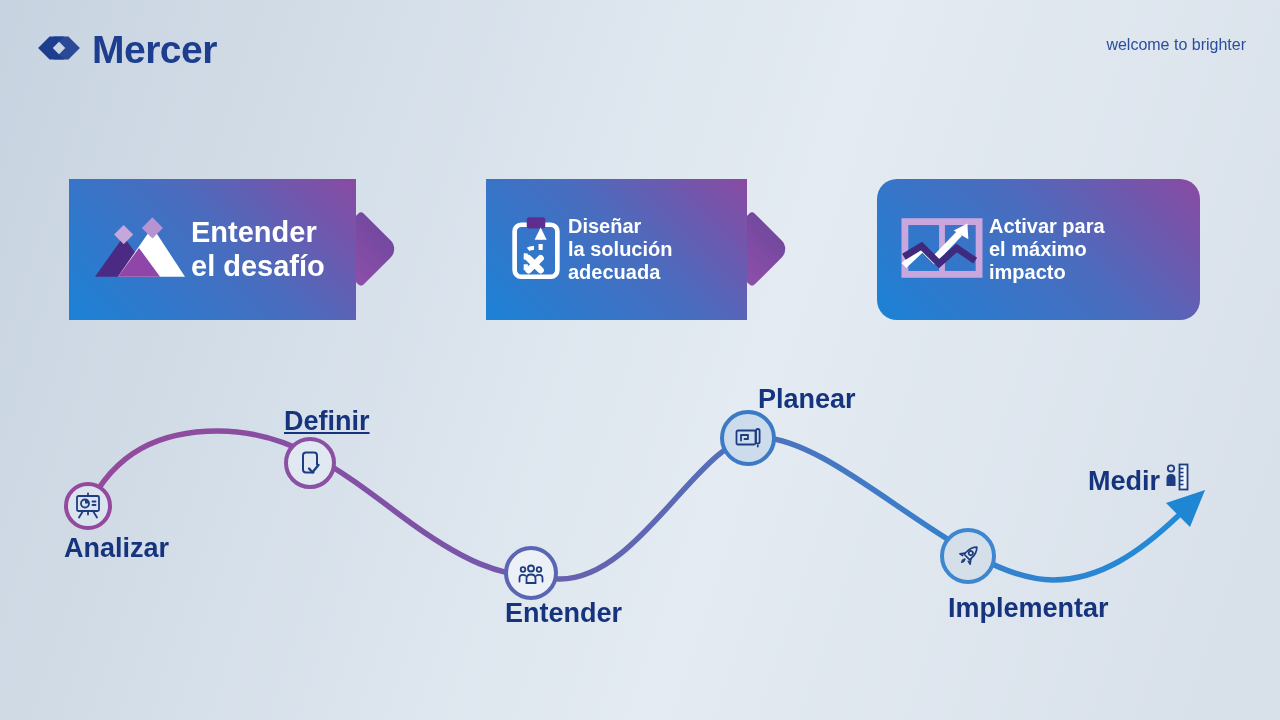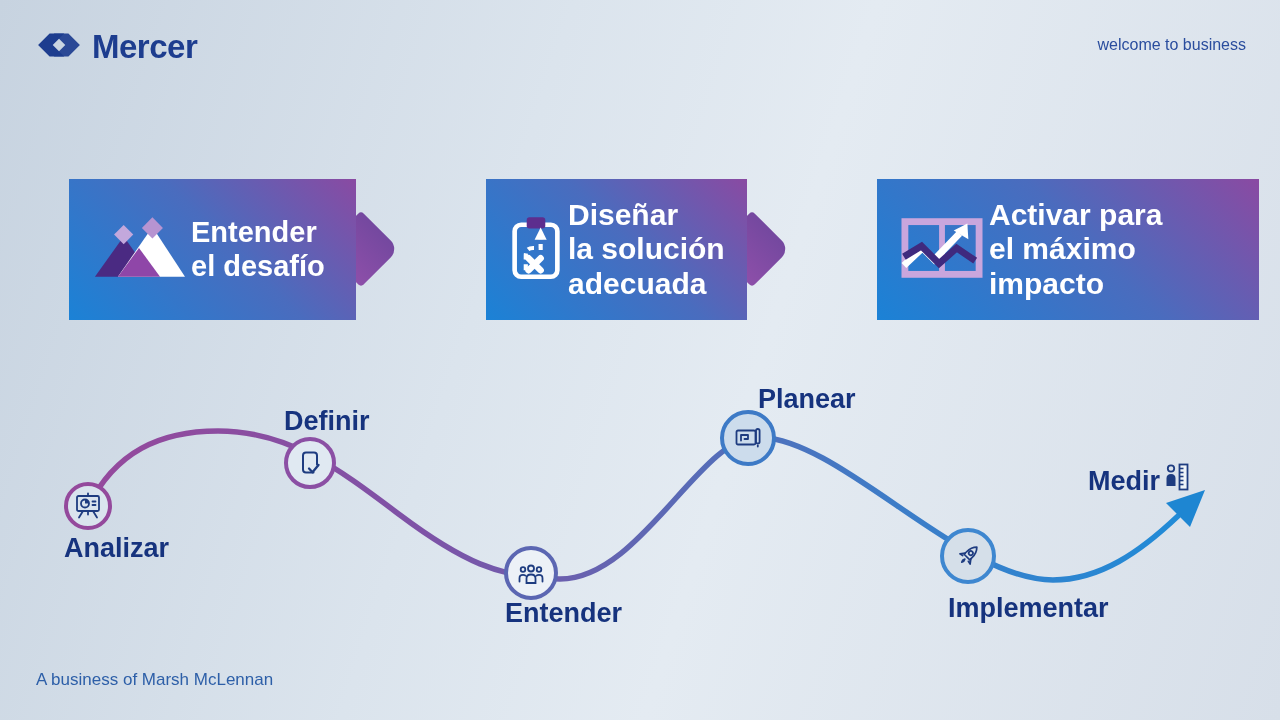--- a/index.html
+++ b/index.html
@@ -3,34 +3,34 @@
 <meta charset="utf-8">
 <style>
   html,body{margin:0;padding:0;}
   body{width:1280px;height:720px;overflow:hidden;
        font-family:"Liberation Sans","DejaVu Sans",sans-serif;}
   .canvas{position:relative;width:1280px;height:720px;
           background:linear-gradient(108deg,#c7d3e0 0%,#dbe4ed 38%,#e4ebf2 58%,#d7dfe9 100%);}
 
   
   .logo{position:absolute;left:36px;top:28px;display:flex;align-items:center;gap:10px;}
-  .logo-word{font-size:33px;font-weight:700;color:#1d3d8f;letter-spacing:-0.5px;text-align:right;}
+  .logo-word{font-size:39px;font-weight:700;color:#1d3d8f;letter-spacing:-0.5px;text-align:right;}
   .tagline{position:absolute;right:34px;top:36px;font-size:16px;color:#2a4d9e;font-weight:500;}
 
   
   .banner{position:absolute;top:179px;height:141px;display:flex;align-items:center;
           background:linear-gradient(45deg,#1b82d6 0%,#4a6cbe 55%,#8a4aa2 100%);
           color:#fff;}
   .banner1{left:69px;width:287px;}
   .banner2{left:486px;width:261px;}
-  .banner3{left:877px;width:382px;}
+  .banner3{left:877px;width:323px;border-radius:20px;}
   .banner .bicon{flex:0 0 auto;margin-left:24px;}
   .banner .btitle{margin-left:6px;font-weight:800;white-space:pre-line;line-height:1.14;}
   .banner1 .btitle{font-size:29px;}
-  .banner2 .btitle,.banner3 .btitle{font-size:30px;}
+  .banner2 .btitle,.banner3 .btitle{font-size:20px;}
   .chevron{position:absolute;top:222px;width:54px;height:54px;background:#7d4ba4;
            transform:rotate(45deg);border-radius:4px 12px 4px 4px;z-index:-0;}
   .chev1{left:334px;background:linear-gradient(180deg,#74489f,#8d4fa9);}
   .chev2{left:725px;background:linear-gradient(180deg,#74489f,#8d4fa9);}
 
   
   .curve-svg{position:absolute;left:0;top:0;pointer-events:none;}
 
   
   .node{position:absolute;border-radius:50%;box-sizing:border-box;
@@ -50,21 +50,21 @@
 
   <div class="logo">
     <span>
       <svg width="46" height="32" viewBox="0 0 44 30">
         <path d="M2,15 L13,4 H27 L16,15 L27,26 H13 Z" fill="#1d3d8f"></path>
         <path d="M42,15 L31,26 H17 L28,15 L17,4 H31 Z" fill="#1d3d8f" opacity="0.92"></path>
       </svg>
     </span>
     <span class="logo-word">Mercer</span>
   </div>
-  <div class="tagline">welcome to business</div>
+  <div class="tagline">welcome to brighter</div>
 
   <div class="chevron chev1"></div>
   <div class="chevron chev2"></div>
 
   <div class="banner banner1">
     <span class="bicon">
       <svg width="92" height="64" viewBox="0 0 96 64">
         <polygon points="2,62 32,20 62,62" fill="#4a2a82"></polygon>
         <polygon points="26,62 62,10 96,62" fill="#ffffff"></polygon>
         <polygon points="26,62 48,32 70,62" fill="#8f46a8"></polygon>
@@ -174,36 +174,35 @@
         <path d="M16,3.5 c2.8,2.8 4,6.5 4,10.5 v3.5 h-8 V14 c0,-4 1.2,-7.7 4,-10.5 Z"></path>
         <circle cx="16" cy="12" r="2.1"></circle>
         <path d="M12,16 l-3.2,4.2 3.2,-0.7"></path>
         <path d="M20,16 l3.2,4.2 -3.2,-0.7"></path>
         <path d="M16,20.5 q-1.3,2.3 0,4.3 q1.3,-2 0,-4.3"></path>
       </g>
     </svg>
   </div>
 
   <div class="step-label" style="left:64px;top:533px;">Analizar</div>
-  <div class="step-label" style="left:284px;top:406px;">Definir</div>
+  <div class="step-label" style="left:284px;top:406px;text-decoration:underline;">Definir</div>
   <div class="step-label" style="left:505px;top:598px;">Entender</div>
   <div class="step-label" style="left:731px;top:384px;margin-left:27px;">Planear</div>
   <div class="step-label" style="left:948px;top:585px;margin-top:8px;">Implementar</div>
 
   <div class="medir-wrap">
     <span class="step-label" style="position:static;">Medir</span>
     <span>
       <svg width="30" height="34" viewBox="0 0 30 34">
         <circle cx="9" cy="6.5" r="3.2" fill="none" stroke="#1e3c80" stroke-width="1.8"></circle>
         <path d="M4.5,24 v-7.5 q0,-4.5 4.5,-4.5 q4.5,0 4.5,4.5 V24 Z" fill="#1e3c80"></path>
         <rect x="17.5" y="2.5" width="8" height="25" fill="#eef3f8" stroke="#1e3c80" stroke-width="1.8"></rect>
         <line x1="17.5" y1="6.5" x2="21.5" y2="6.5" stroke="#1e3c80" stroke-width="1.6"></line>
         <line x1="17.5" y1="10.5" x2="21.5" y2="10.5" stroke="#1e3c80" stroke-width="1.6"></line>
         <line x1="17.5" y1="14.5" x2="21.5" y2="14.5" stroke="#1e3c80" stroke-width="1.6"></line>
         <line x1="17.5" y1="18.5" x2="21.5" y2="18.5" stroke="#1e3c80" stroke-width="1.6"></line>
         <line x1="17.5" y1="22.5" x2="21.5" y2="22.5" stroke="#1e3c80" stroke-width="1.6"></line>
       </svg>
     </span>
   </div>
 
-  <div class="footer">A business of Marsh McLennan</div>
 
 </div>
 
 </body></html>

